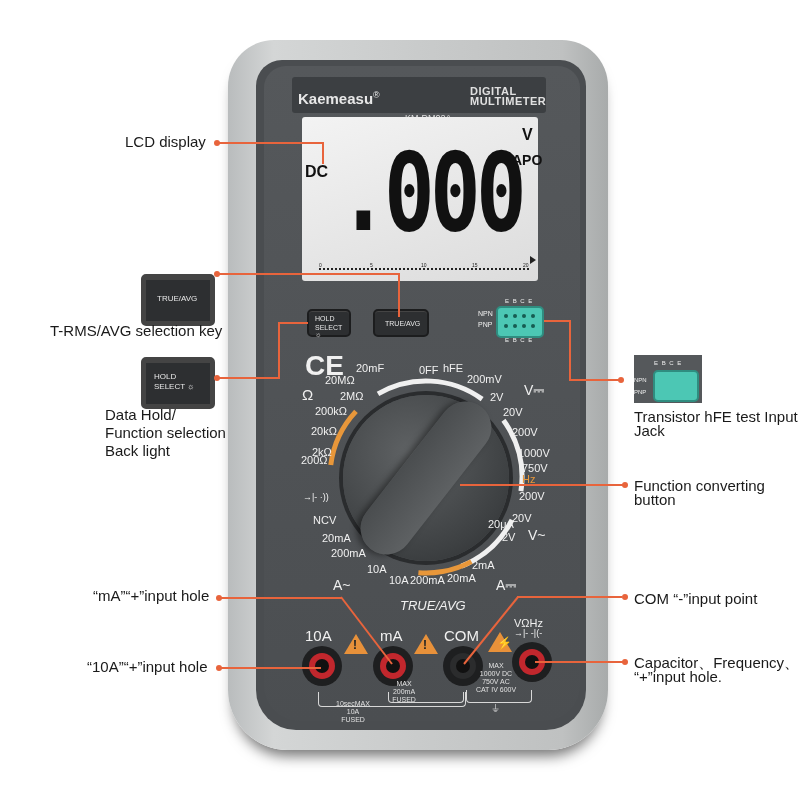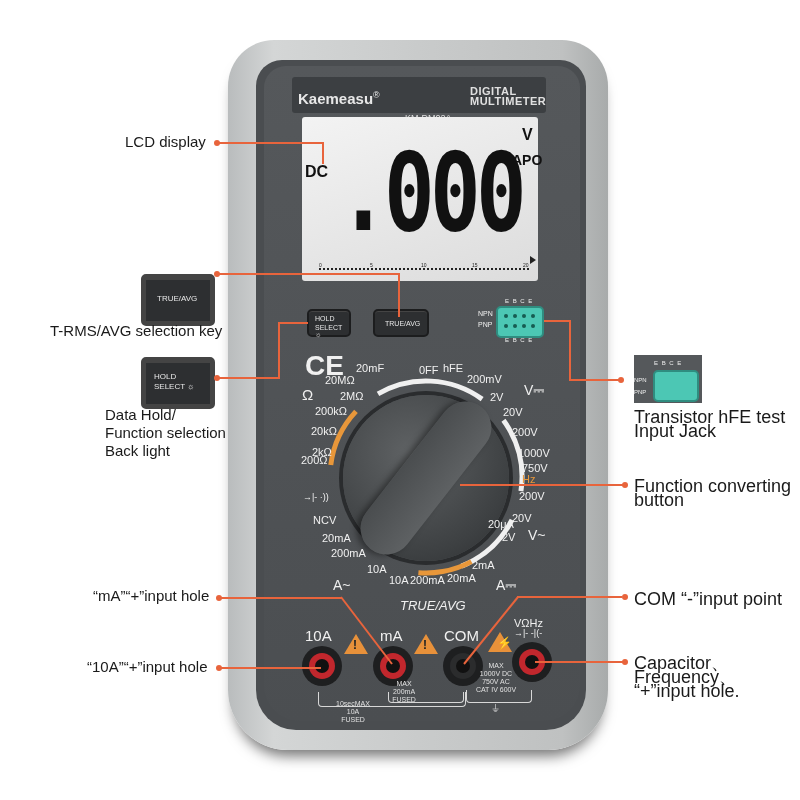--- a/index.html
+++ b/index.html
@@ -1,20 +1,20 @@
 <!DOCTYPE html>
 <html><head>
 <meta charset="utf-8">
 <style>
   html,body{margin:0;padding:0;}
   body{width:800px;height:800px;background:#ffffff;position:relative;overflow:hidden;font-family:"Liberation Sans",sans-serif;}
   .abs{position:absolute;}
   
   .callout{position:absolute;color:#1a1a1a;font-size:15px;line-height:18px;font-family:"Liberation Sans",sans-serif;}
-  .callout.small{font-size:18px;line-height:14px;}
+  .callout.small{font-size:15px;line-height:14px;}
   .dot{position:absolute;width:6px;height:6px;border-radius:50%;background:#e8643c;}
   .line{position:absolute;background:#e8643c;}
   
   .shell{position:absolute;left:228px;top:40px;width:380px;height:710px;border-radius:46px 46px 60px 60px;background:linear-gradient(90deg,#b9bcbd 0%,#d4d6d6 12%,#c9cbcb 50%,#bfc1c1 88%,#a8abab 100%);box-shadow:0 12px 14px -6px rgba(0,0,0,0.55);}
   .face{position:absolute;left:256px;top:60px;width:330px;height:670px;border-radius:26px 26px 40px 40px;background:#4a4d50;}
   .face-inner{position:absolute;left:264px;top:66px;width:316px;height:655px;border-radius:22px 22px 36px 36px;background:linear-gradient(180deg,#55585b,#4b4e51);}
   .brandbar{position:absolute;left:292px;top:77px;width:254px;height:36px;background:#3c3f42;border-radius:3px;}
   .brand{position:absolute;left:298px;top:90px;color:#e8e8e8;font-size:15px;font-weight:bold;}
   .brand sup{font-size:9px;font-weight:normal;}
   .model{position:absolute;left:405px;top:95px;color:#e0e0e0;font-size:9px;margin-top:18px;}

